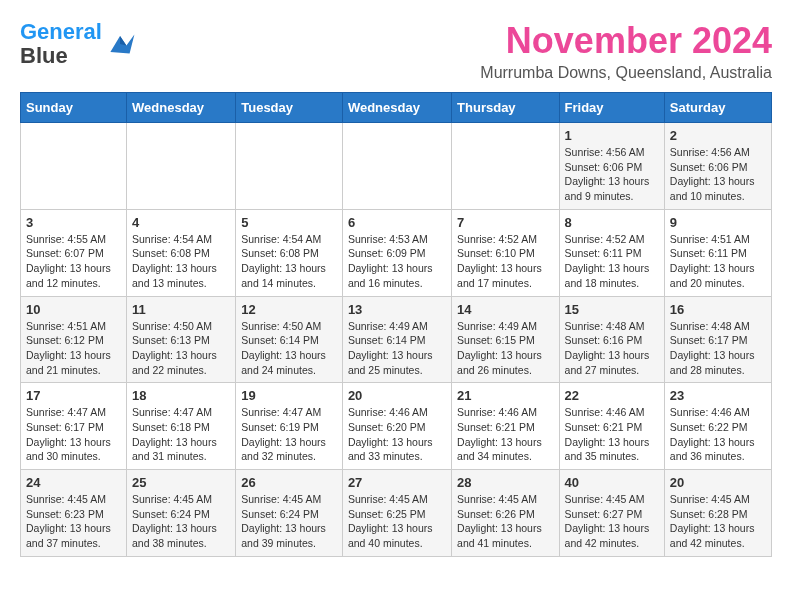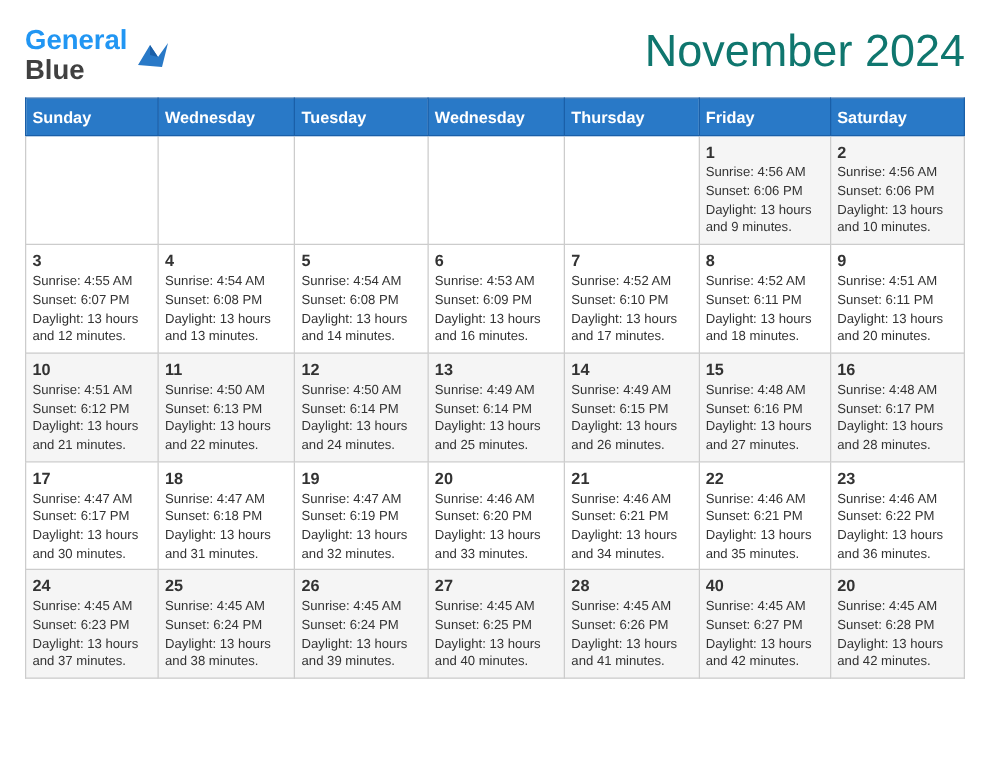--- a/index.html
+++ b/index.html
@@ -32,22 +32,22 @@
     .logo-bird {
       width: 32px;
       height: 32px;
       margin-left: 2px;
     }
     .title-area {
       text-align: right;
     }
     .main-title {
       font-size: 36px;
-      font-weight: normal;
-      color: #0f766e;
+      font-weight: bold;
+      color: #ec4899;
     }
     .sub-title {
       font-size: 16px;
       color: #555;
       margin-top: 2px;
     }
     .calendar {
       width: 100%;
       border-collapse: collapse;
       margin-top: 0;
@@ -110,20 +110,21 @@
 
         <svg class="logo-bird" viewBox="0 0 40 40" xmlns="http://www.w3.org/2000/svg">
           <polygon points="8,30 20,10 28,22 38,8 32,32" fill="#2979c7"></polygon>
           <polygon points="20,10 28,22 20,20" fill="#1a5fa8"></polygon>
         </svg>
       </div>
     </div>
   </div>
   <div class="title-area">
     <div class="main-title">November 2024</div>
+    <div class="sub-title">Murrumba Downs, Queensland, Australia</div>
   </div>
 </div>
 
 <table class="calendar">
   <thead>
     <tr>
     <th>Sunday</th>
         <th>Wednesday</th>
         <th>Tuesday</th>
         <th>Wednesday</th>

